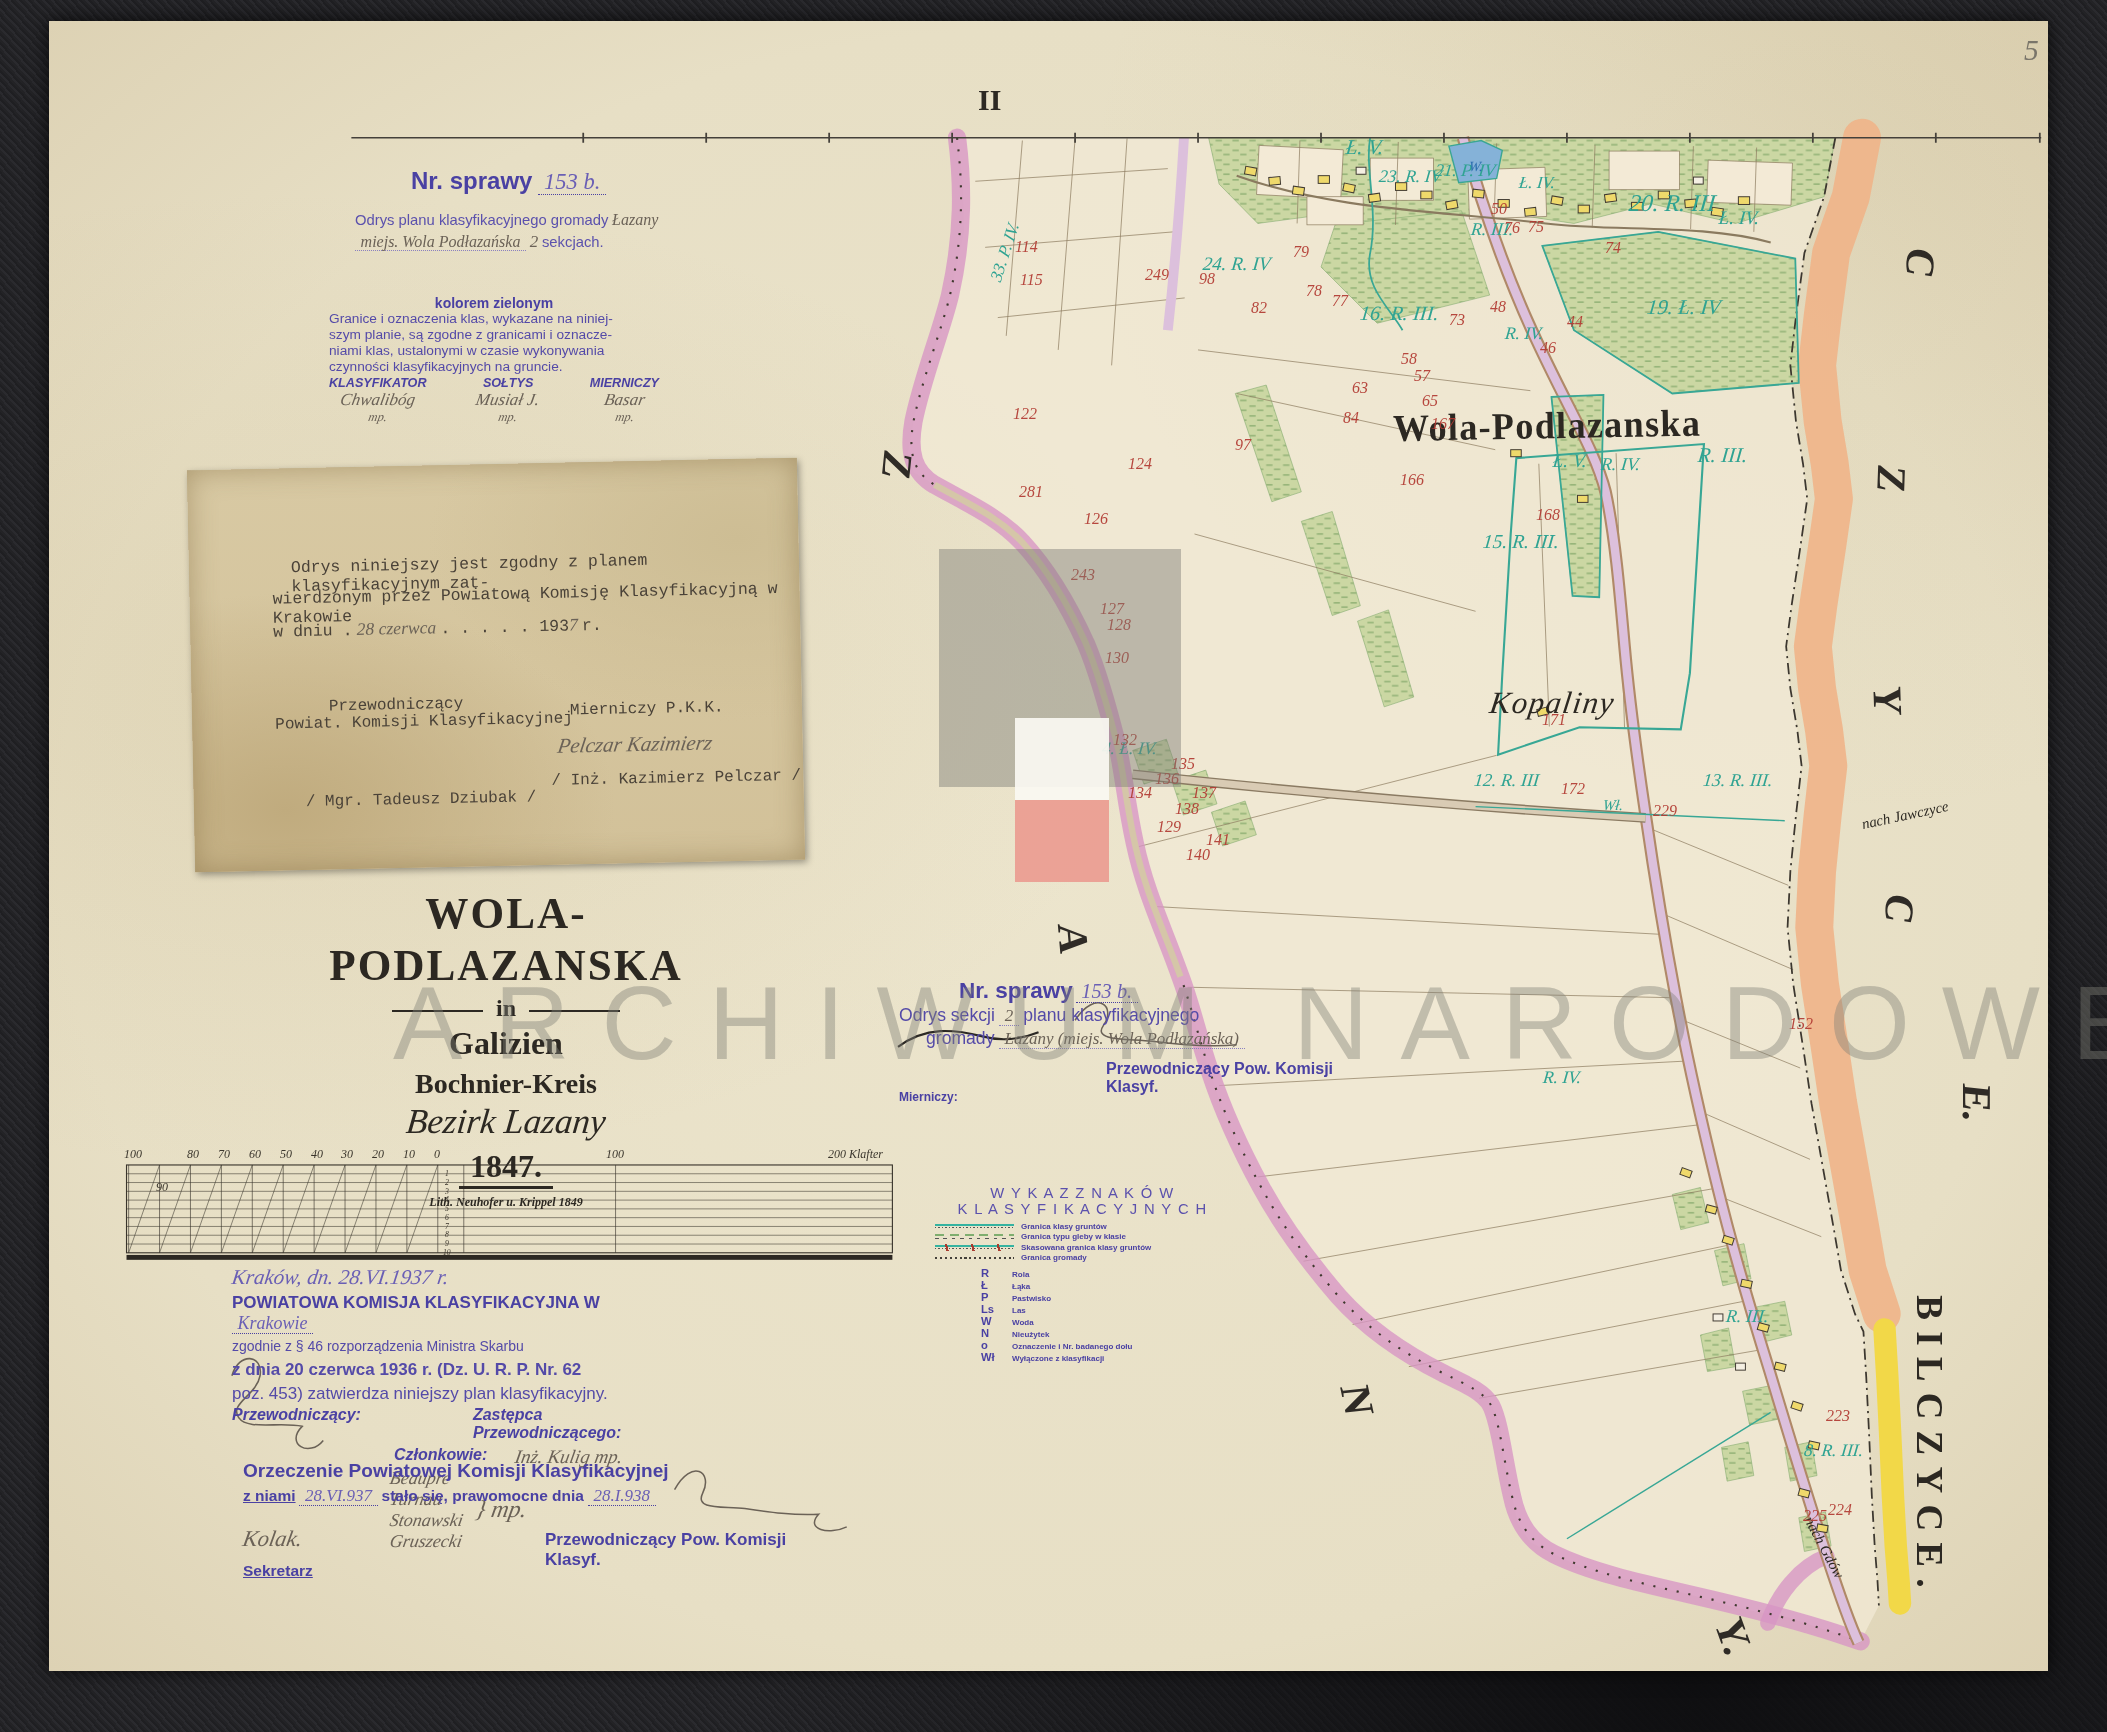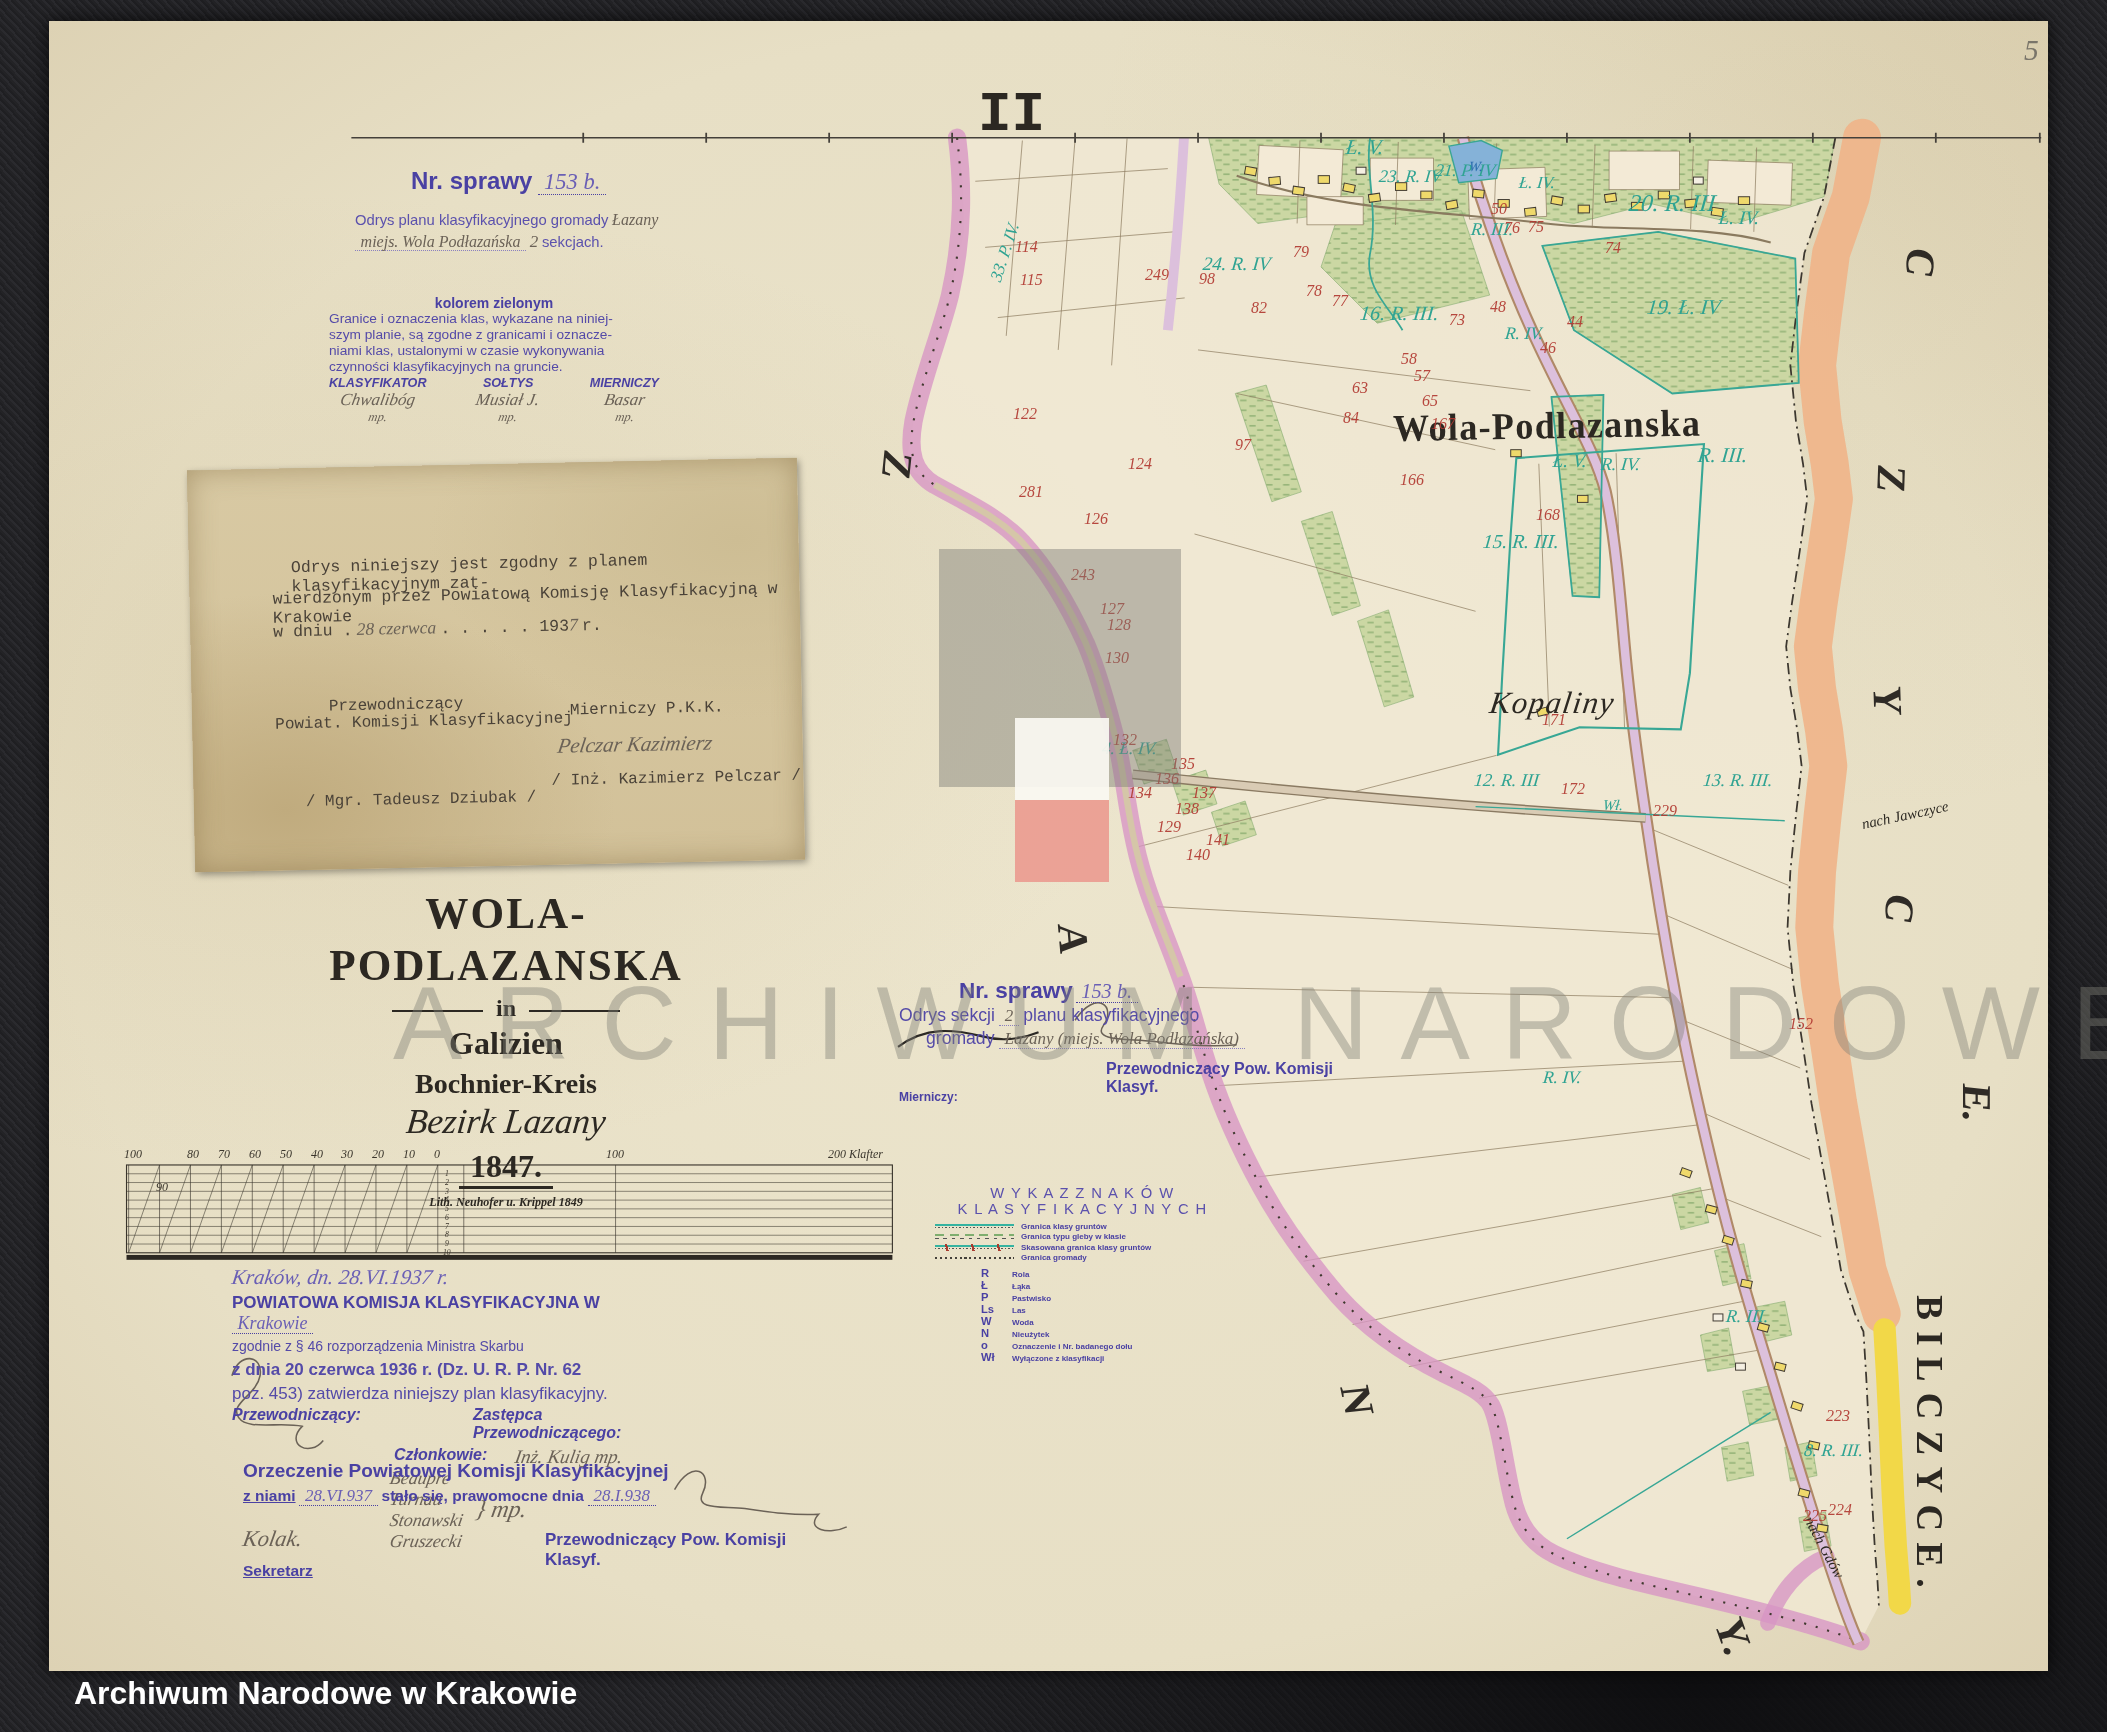--- a/index.html
+++ b/index.html
@@ -424,21 +424,21 @@
           <span class="leg-label">Oznaczenie i Nr. badanego dołu</span>
         </div>
 
         <div class="leg-letter-row">
           <span class="leg-letter">Wł</span>
           <span class="leg-label">Wyłączone z klasyfikacji</span>
         </div>
       </div>
   </div>
 
-  <div class="litho abs" style="left:978px;top:83px;font-size:56px;font-weight:bold;font-family:Liberation Mono, monospace;">II</div>
+  <div class="litho abs" style="left:978px;top:83px;font-size:30px;font-weight:bold;">II</div>
   <div class="litho abs" style="left:1393px;top:406px;font-size:38px;font-weight:bold;letter-spacing:1.4px;transform:rotate(-1deg) scaleX(.95);transform-origin:left;">Wola-Podlazanska</div>
   <div class="litho abs" style="left:1490px;top:685px;font-size:31px;font-style:italic;letter-spacing:1.4px;transform:skewX(-8deg);">Kopaliny</div>
   <div class="litho abs" style="left:1929px;top:1447px;font-size:37px;font-weight:bold;letter-spacing:11.2px;transform:translate(-50%,-50%) rotate(90deg);white-space:nowrap;">BILCZYCE.</div>
   <div class="litho abs" style="left:1861px;top:807px;font-size:14.8px;font-style:italic;transform:rotate(-12deg);white-space:nowrap;">nach Jawczyce</div>
   <div class="litho abs" style="left:1790px;top:1539px;font-size:14.8px;font-style:italic;transform:rotate(62deg);white-space:nowrap;">nach Gdów</div>
 
   <div class="layer">
 
   <div class="edge-letter" style="left: 883px; top: 441px; font-size: 42px; transform: rotate(96deg) skewX(-6deg);">Z</div>
       <div class="edge-letter" style="left: 1058px; top: 915px; font-size: 42px; transform: rotate(85deg) skewX(-6deg);">A</div>
@@ -531,15 +531,14 @@
     </div>
 
   <div class="layer" style="z-index:60;">
     <div class="abs" style="left:939px;top:549px;width:242px;height:238px;background:rgba(125,125,118,.45);"></div>
     <div class="abs" style="left:1015px;top:718px;width:94px;height:82px;background:rgba(250,248,242,.92);"></div>
     <div class="abs" style="left:1015px;top:800px;width:94px;height:82px;background:rgba(235,150,140,.85);"></div>
     <div class="abs" style="left:393px;top:964px;width:1370px;font-family:'Liberation Sans',sans-serif;font-size:104px;letter-spacing:32px;color:rgba(128,128,120,.42);white-space:nowrap;">ARCHIWUM NARODOWE</div>
   </div>
 
   <div class="abs" style="left:2024px;top:34px;font-size:29.5px;color:#7a756a;font-style:italic;z-index:40;">5</div>
-  <div class="abs" style="left:74px;top:1675px;font-family:'Liberation Sans',sans-serif;font-weight:bold;font-size:32px;color:#ffffff;z-index:70;">Archiwum Narodowe w Krakowie</div>
 </div>
 
 
 </body></html>

